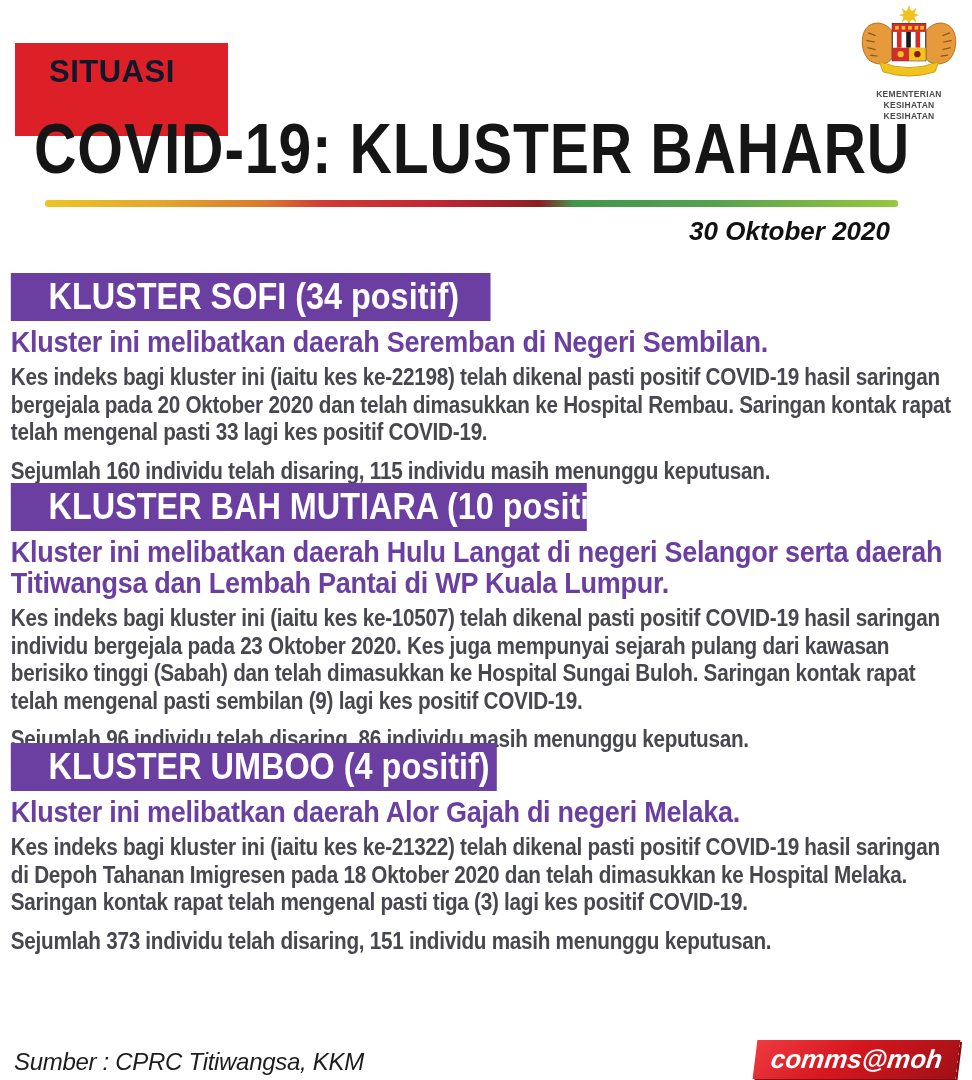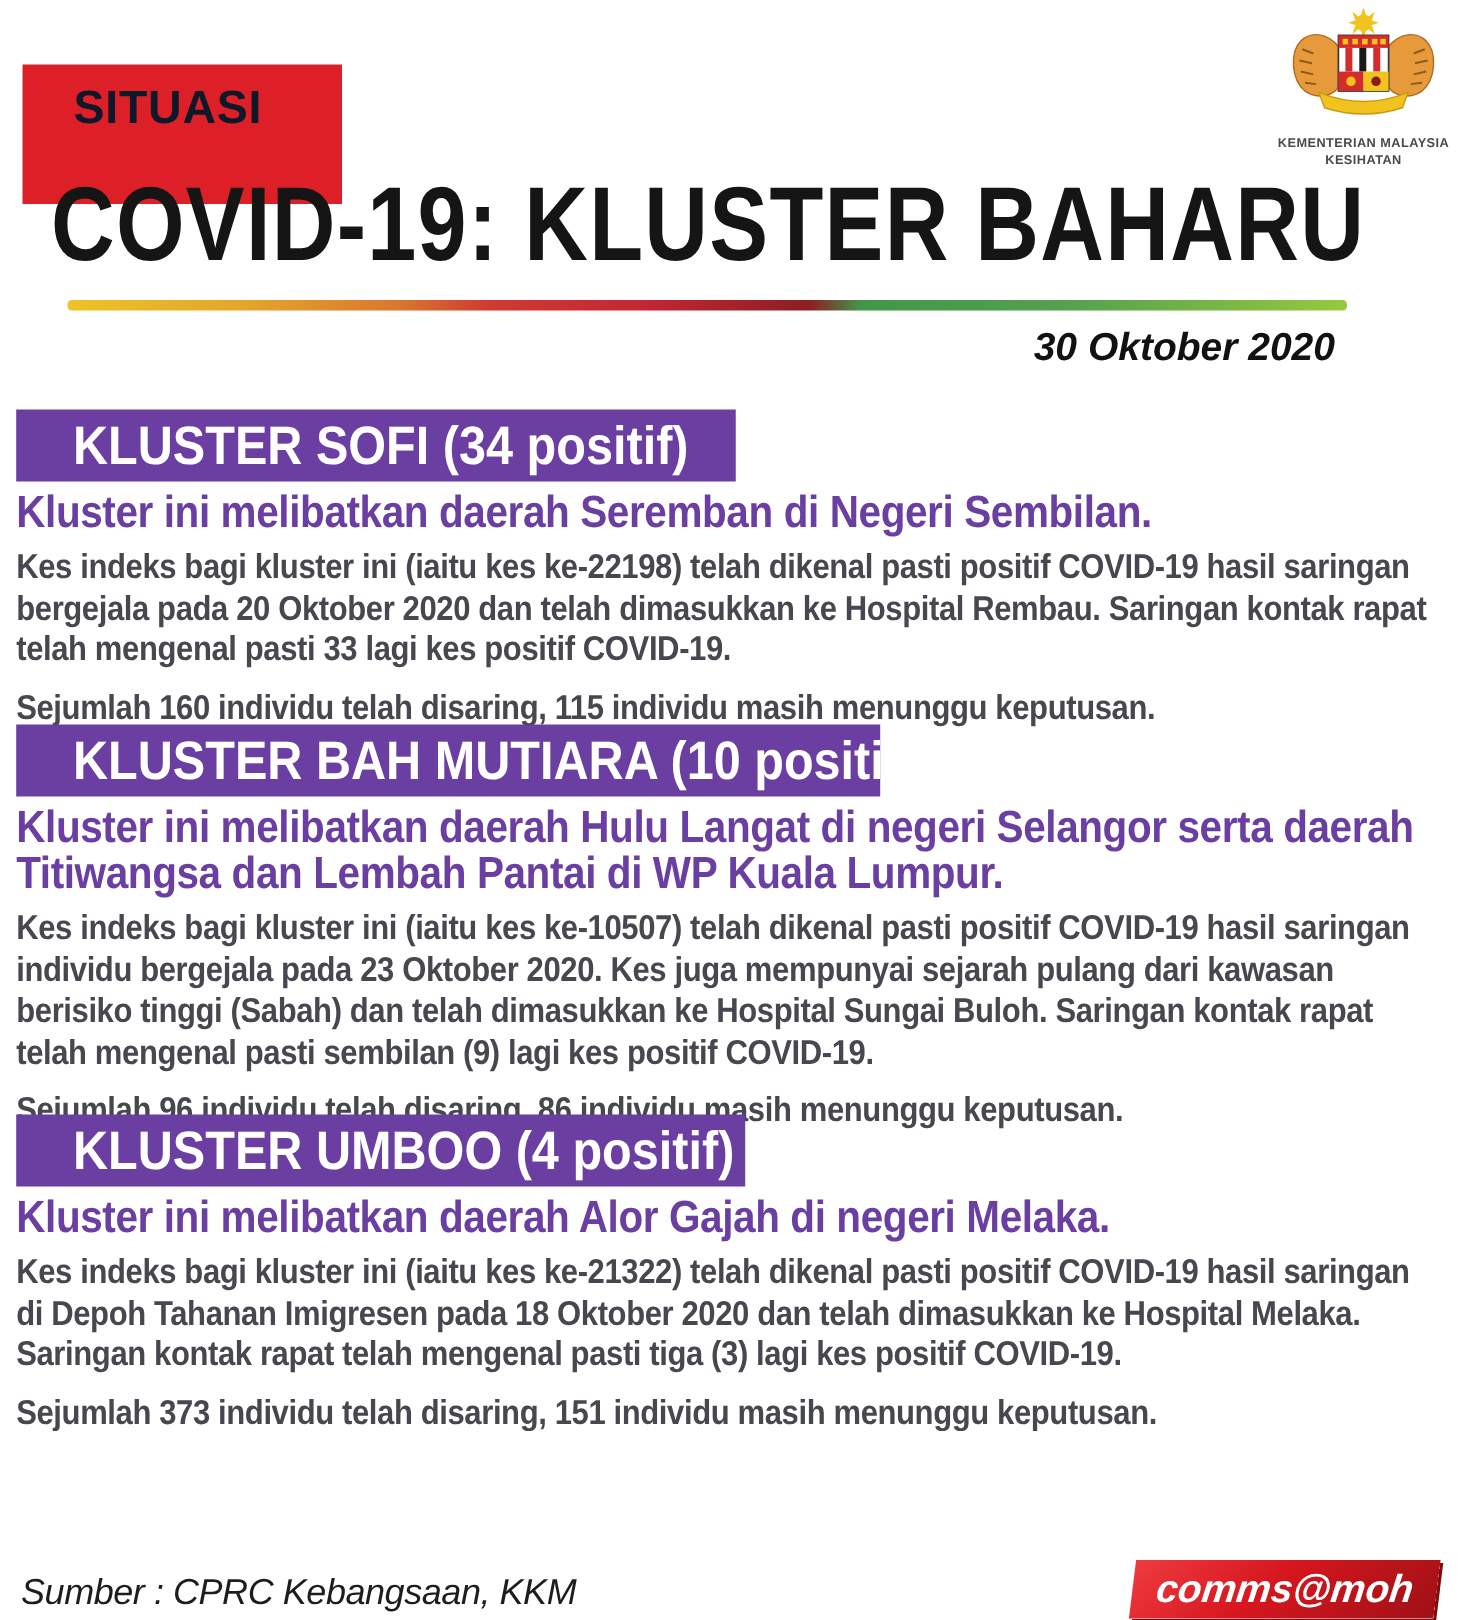--- a/index.html
+++ b/index.html
@@ -122,21 +122,21 @@
         <rect x="67" y="29" width="5" height="17" fill="#D42B2B"></rect>
       </g>
       <rect x="42" y="46" width="18" height="14" fill="#D42B2B"></rect>
       <rect x="60" y="46" width="18" height="14" fill="#F2C21E"></rect>
       <circle cx="51" cy="53" r="3.4" fill="#F2C21E"></circle>
       <circle cx="69" cy="53" r="3.4" fill="#8B1A1A"></circle>
 
       <path fill="#F2C21E" stroke="#C79A12" stroke-width="1" d="M28,61 Q60,74 92,61 L88,72 Q60,81 32,72 Z"></path>
     </svg>
     <div class="logo-caption">
-      <div>KEMENTERIAN MALAYSIA</div>
+      <div>KEMENTERIAN KESIHATAN</div>
       <div>KESIHATAN</div>
     </div>
   </div>
 
   <h1 class="page-title">COVID-19: KLUSTER BAHARU</h1>
   <div class="gradient-rule"></div>
   <div class="report-date">30 Oktober 2020</div>
 
   <div class="content">
 
@@ -156,16 +156,16 @@
 
     <section class="section s2">
       <div class="banner b2">KLUSTER UMBOO (4 positif)</div>
       <p class="subtitle">Kluster ini melibatkan daerah Alor Gajah di negeri Melaka.</p>
       <p class="body-text">Kes indeks bagi kluster ini (iaitu kes ke-21322) telah dikenal pasti positif COVID-19 hasil saringan di Depoh Tahanan Imigresen pada 18 Oktober 2020 dan telah dimasukkan ke Hospital Melaka. Saringan kontak rapat telah mengenal pasti tiga (3) lagi kes positif COVID-19.</p>
       <p class="summary-text">Sejumlah 373 individu telah disaring, 151 individu masih menunggu keputusan.</p>
     </section>
 
   </div>
 
-  <div class="source">Sumber : CPRC Kebangsaan, KKM</div>
+  <div class="source">Sumber : CPRC Titiwangsa, KKM</div>
   <div class="comms-badge">comms@moh</div>
 
 </div>
 
 </body></html>

